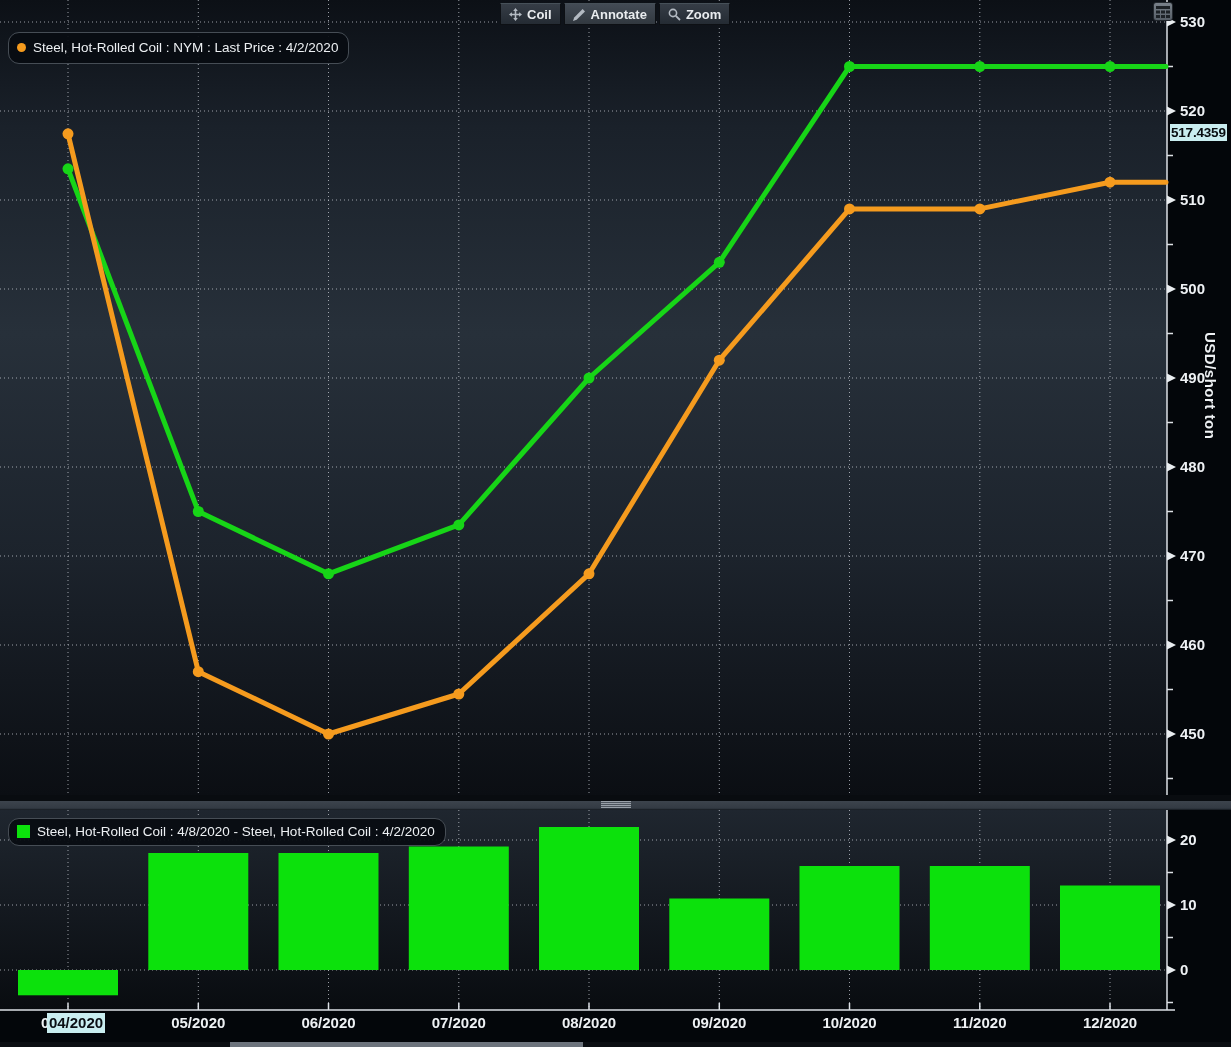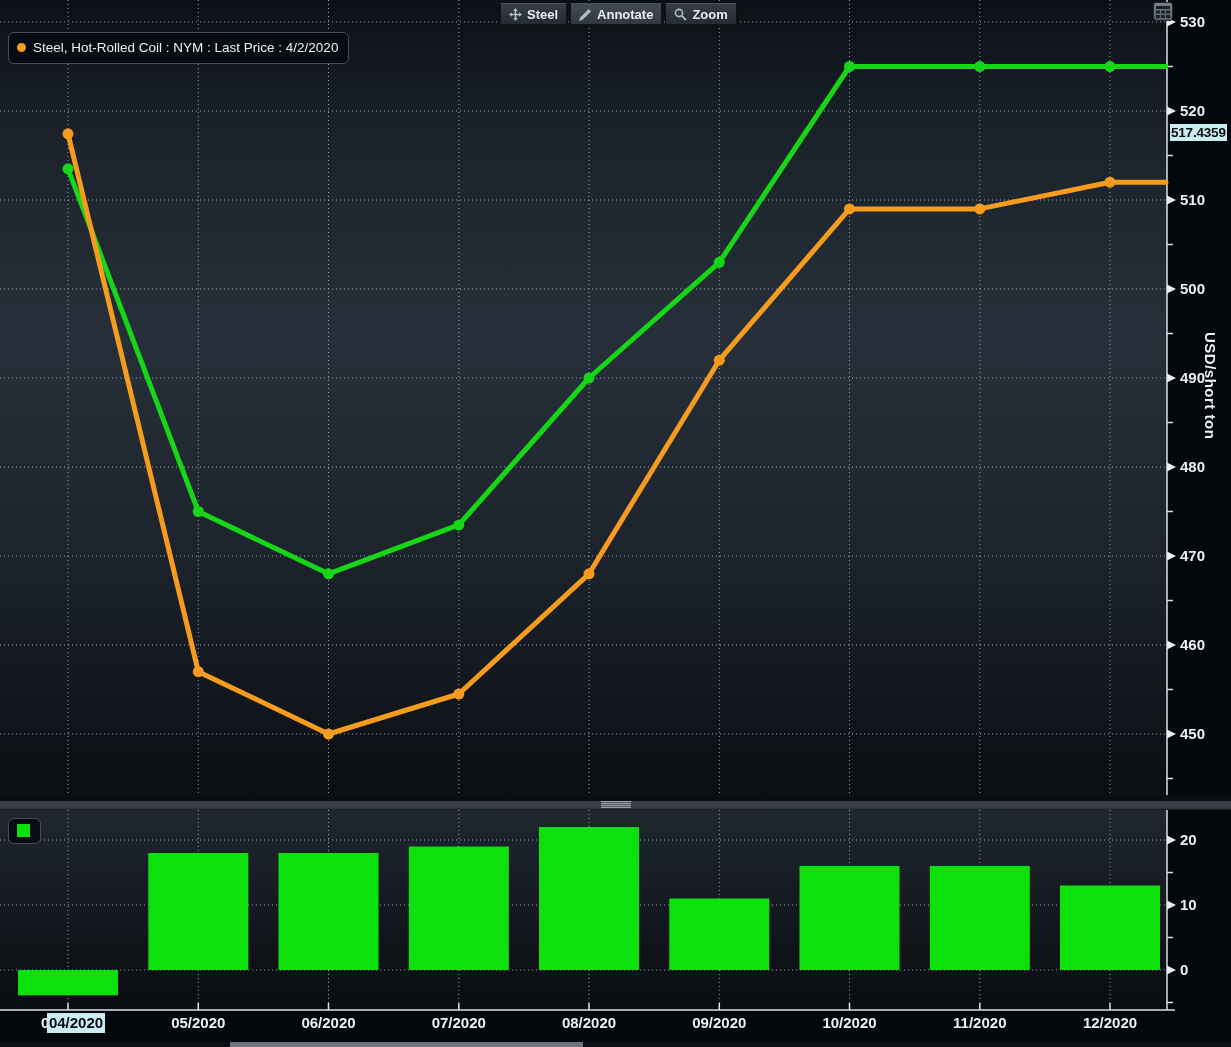--- a/index.html
+++ b/index.html
@@ -9,21 +9,21 @@
   #bottom-svg{top:810px;}
   .grid{stroke:#c9ced5;stroke-width:1;stroke-dasharray:1 3;opacity:.75;fill:none}
   .axisline{stroke:#dde1e6;stroke-width:1.5;fill:none}
   .tick{stroke:#dde1e6;stroke-width:1.5}
   .arrow{fill:#e9edf0;stroke:none}
   .ylab{fill:#eef1f4;font-family:"Liberation Sans",sans-serif;font-size:15px;font-weight:700;}
   .xlab{fill:#eef1f4;font-family:"Liberation Sans",sans-serif;font-size:15px;font-weight:700;text-anchor:middle}
   .toolbar{position:absolute;top:3px;left:500px;display:flex;gap:3px;z-index:6}
   .tbtn{display:flex;align-items:center;gap:5px;height:22px;background:linear-gradient(#363d46,#242b33);border:1px solid #0d1014;border-top-color:#465058;color:#e9ecef;font-family:"Liberation Sans",sans-serif;font-size:13px;font-weight:700;padding:0 8px;cursor:pointer}
   .tbtn.lt{background:linear-gradient(#434b55,#31383f)}
-  .legend{position:absolute;background:rgba(8,12,17,.93);border:1px solid #464d55;border-radius:6px;color:#edf0f3;font-size:13.5px;z-index:5}
+  .legend{position:absolute;background:rgba(8,12,17,.93);border:1px solid #464d55;border-radius:11px;color:#edf0f3;font-size:13.5px;z-index:5}
   .legend.main{left:8px;top:32px;padding:4px 10px 5px 8px}
   .lrow{display:flex;align-items:center;gap:7px;line-height:21px;white-space:nowrap}
   .dot{width:9px;height:9px;border-radius:50%;flex:none}
   .legend.bottom{left:8px;top:818px;padding:5px 10px 6px 8px;display:flex;align-items:center;gap:7px;white-space:nowrap}
   .sq{width:13px;height:13px;flex:none}
   .ytitle{position:absolute;left:1202px;top:332px;color:#eef1f4;font-size:15px;font-weight:700;writing-mode:vertical-rl;letter-spacing:.5px;z-index:4}
   .tracked{position:absolute;left:1170px;top:124px;background:#c9edf0;color:#080c10;font-size:13.5px;font-weight:700;padding:1px 1px;letter-spacing:-.2px;z-index:5}
   .splitter{position:absolute;left:0;top:795px;width:1231px;height:15px;background:linear-gradient(#090c10 0%,#090c10 38%,#3d444d 38%,#333a43 88%,#14191f 100%);z-index:3}
   .grip{position:absolute;left:601px;top:6px;width:30px;height:7px;background:repeating-linear-gradient(180deg,#99a0a8 0 1px,#4e555e 1px 2px)}
   .settings-btn{position:absolute;left:1153px;top:2px;width:20px;height:19px;background:linear-gradient(#79818a,#565e67);border:1px solid #23282e;border-radius:3px;padding:0;cursor:pointer;z-index:6;display:flex;align-items:center;justify-content:center}
@@ -190,21 +190,21 @@
         <text class="xlab" x="979.8" y="218">11/2020</text>
         <text class="xlab" x="1110.0" y="218">12/2020</text>
       </g>
     </svg>
 
   <div class="toolbar">
     <button class="tbtn">
       <svg width="13" height="13" viewBox="0 0 13 13">
         <path d="M6.5 0 L8.8 2.9 H7.3 V5.7 H10.1 V4.2 L13 6.5 L10.1 8.8 V7.3 H7.3 V10.1 H8.8 L6.5 13 L4.2 10.1 H5.7 V7.3 H2.9 V8.8 L0 6.5 L2.9 4.2 V5.7 H5.7 V2.9 H4.2 Z" fill="#b3bac2"></path>
       </svg>
-      <span>Steel</span>
+      <span>Coil</span>
     </button>
     <button class="tbtn lt">
       <svg width="13" height="13" viewBox="0 0 13 13">
         <path d="M0 13 L1.2 9.4 L9.6 1 L12 3.4 L3.6 11.8 Z" fill="#b3bac2"></path>
       </svg>
       <span>Annotate</span>
     </button>
     <button class="tbtn">
       <svg width="13" height="13" viewBox="0 0 13 13">
         <circle cx="5" cy="5" r="3.6" fill="none" stroke="#b3bac2" stroke-width="1.6"></circle>
@@ -236,19 +236,20 @@
   <div class="tracked">517.4359</div>
 
   <div class="ytitle">USD/short ton</div>
 
   <div class="splitter">
     <div class="grip"></div>
   </div>
 
   <div class="legend bottom">
     <span class="sq" style="background: rgb(12, 225, 12);"></span>
+    <span>Steel, Hot-Rolled Coil : 4/8/2020 - Steel, Hot-Rolled Coil : 4/2/2020</span>
   </div>
 
   <div class="scroll-track">
     <div class="scroll-thumb"></div>
   </div>
 
 </div>
 
 </body></html>

